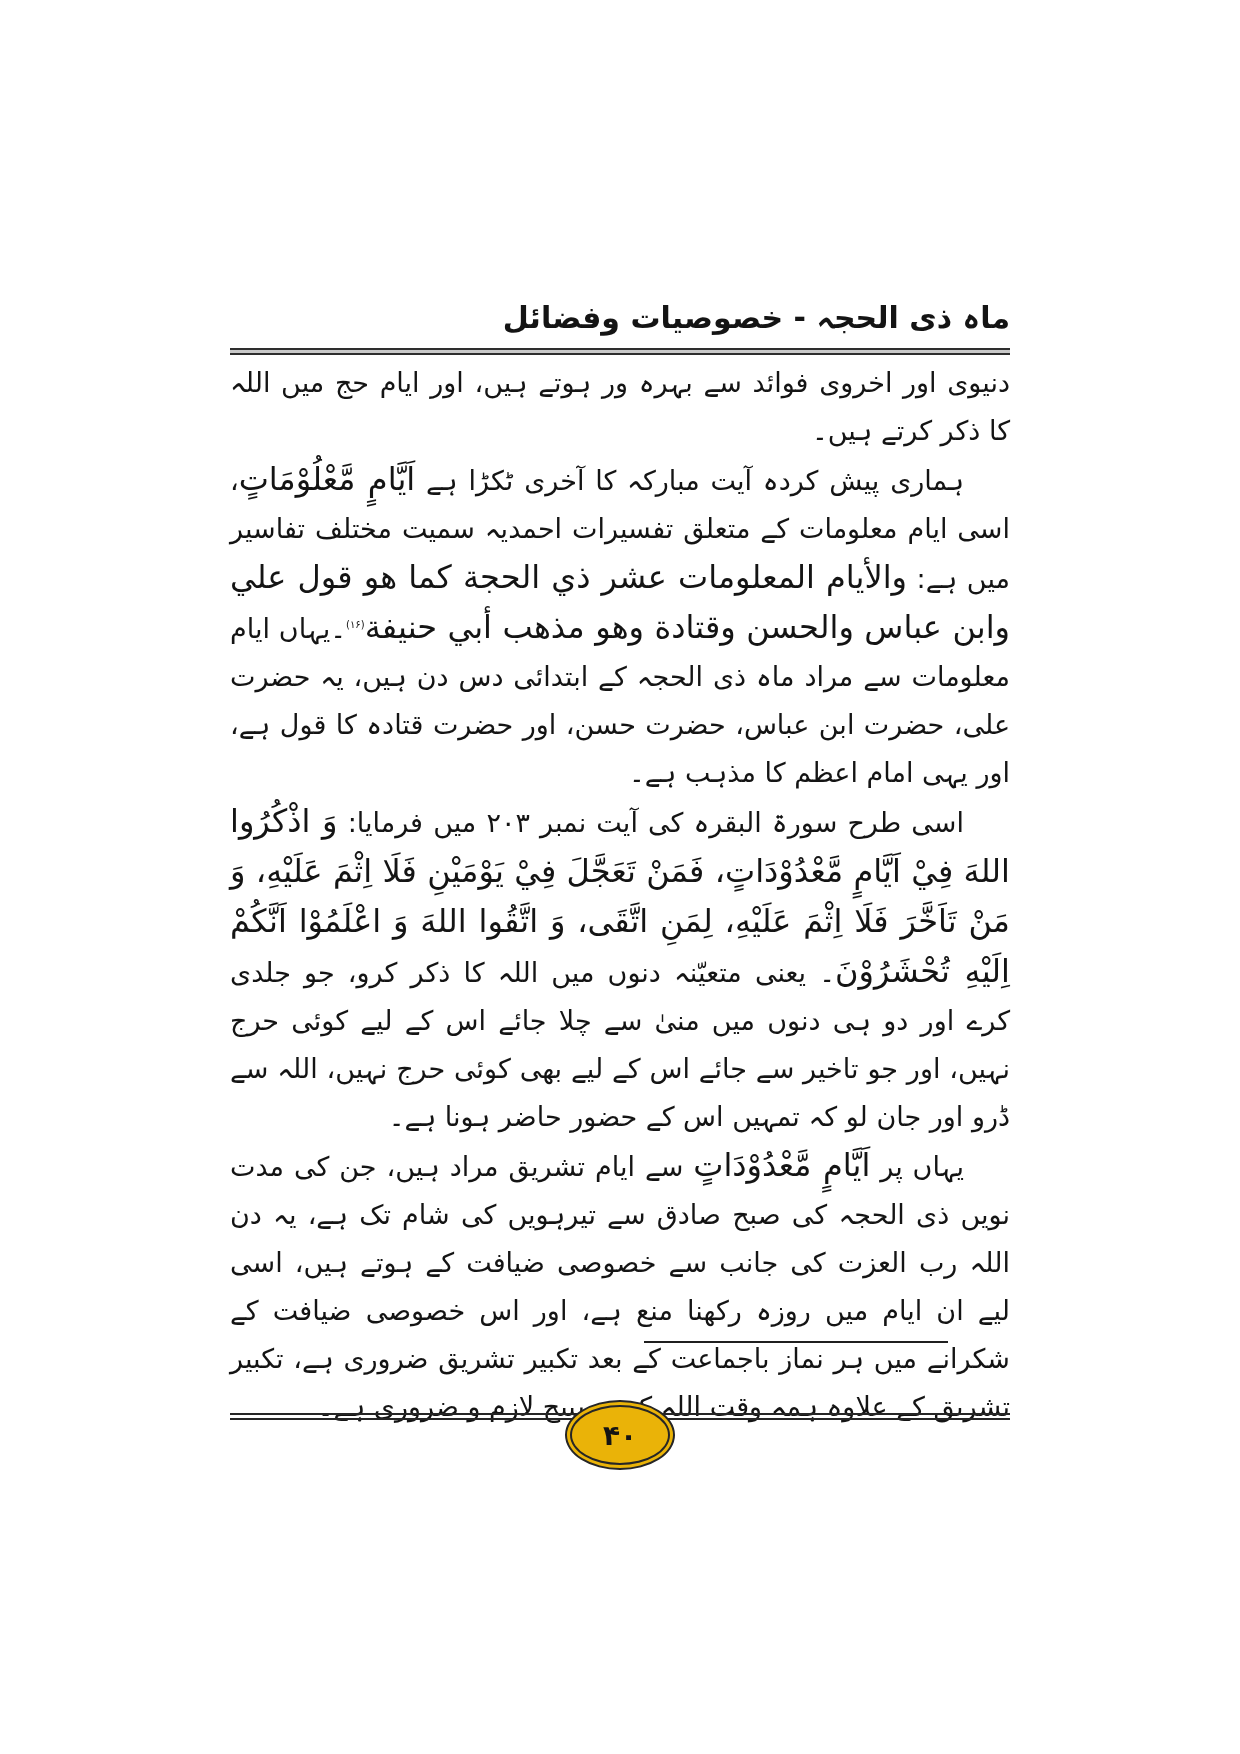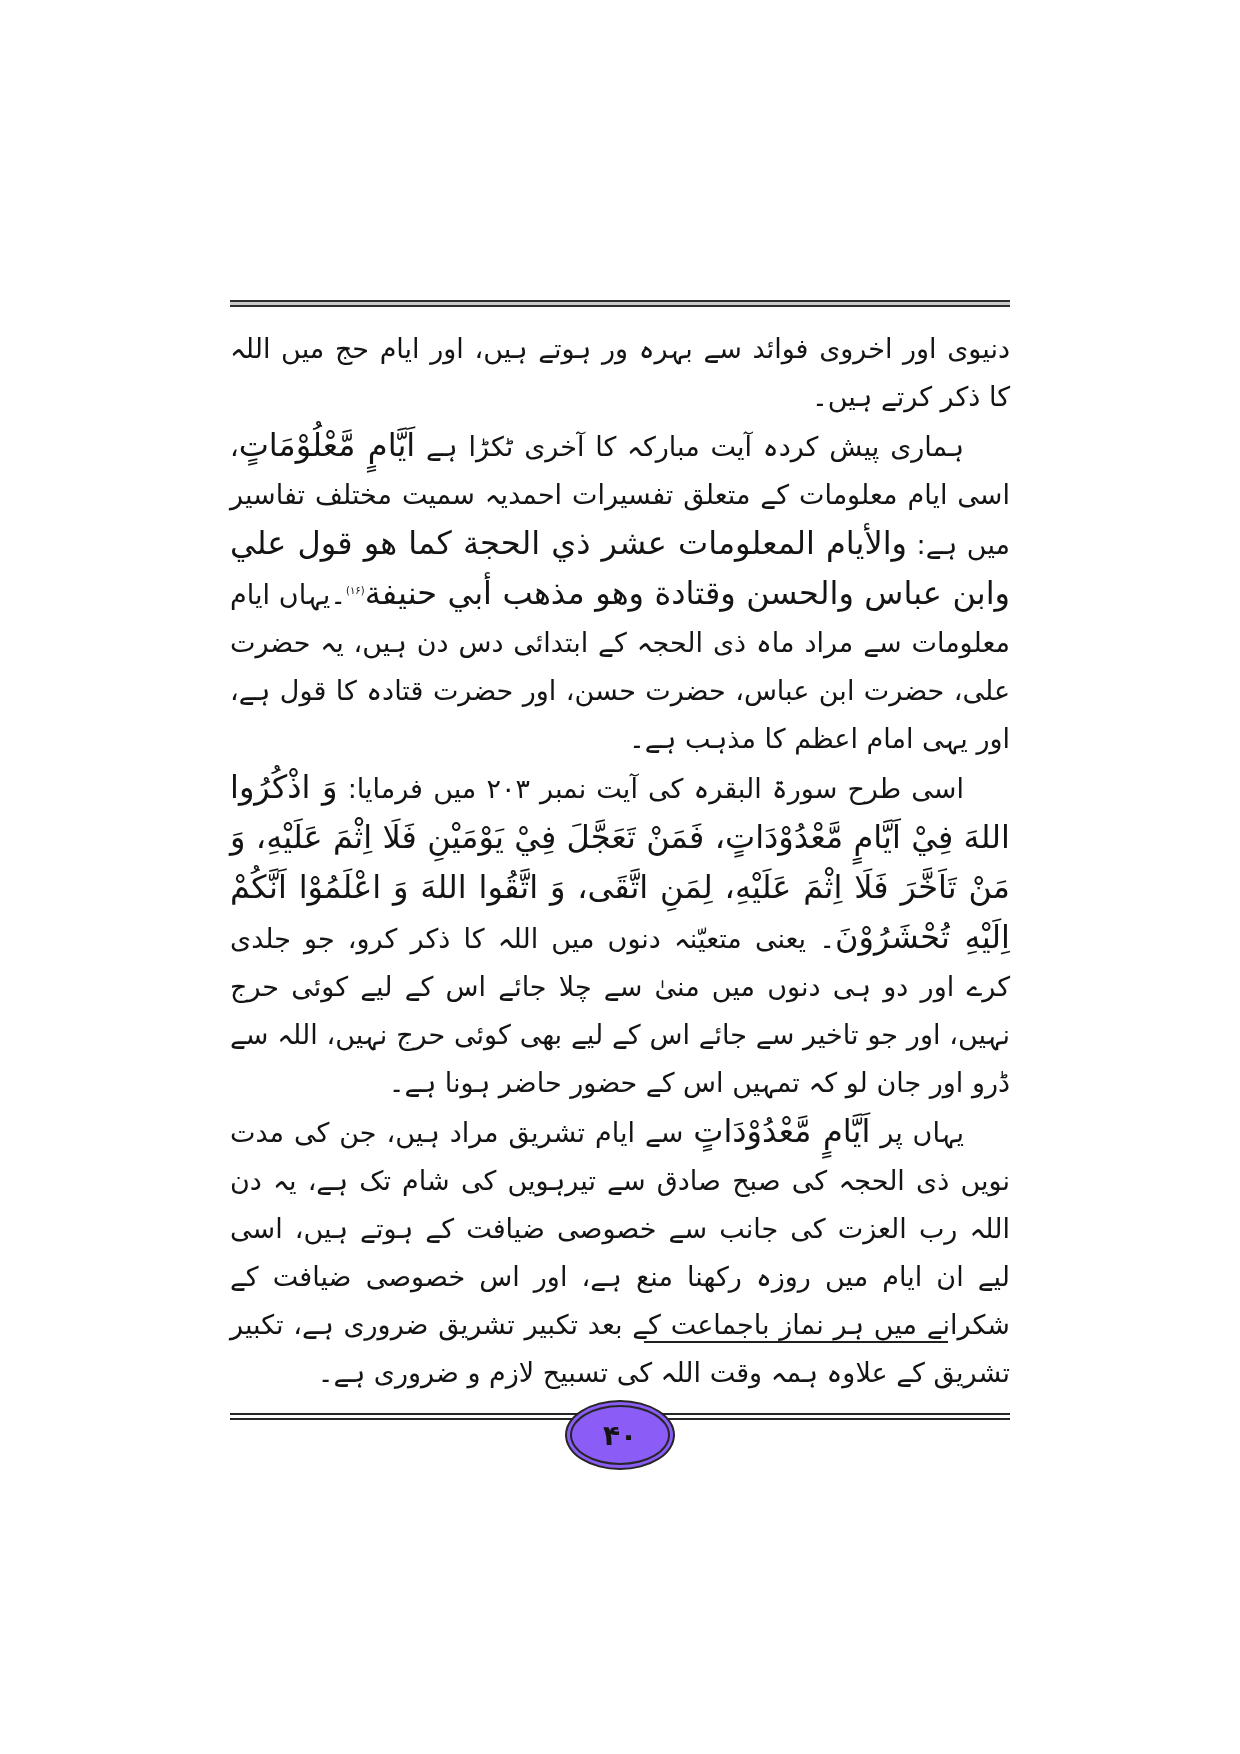--- a/index.html
+++ b/index.html
@@ -27,21 +27,21 @@
     line-height:48px;
   }
   .header-rule{
     margin-top:6px;
     height:3px;
     background:#c9c9c9;
     border-top:2px solid #2e2e2e;
     border-bottom:2px solid #2e2e2e;
   }
   .body-text{
-    margin-top:18px;
+    margin-top:4px;
     font-size:27px;
     line-height:48px;
     text-align:justify;
   }
   .body-text p{margin:0;}
   .body-text p.indent{text-indent:46px;}
   .ar{
     font-weight:400;
     font-size:32px;
   }
@@ -73,21 +73,21 @@
     right:230px;top:1413px;width:780px;
     height:3px;
     border-top:2px solid #262626;
     border-bottom:2px solid #262626;
   }
   .page-badge{
     position:absolute;
     left:50%;top:-15px;
     transform:translateX(-50%);
     width:106px;height:66px;
-    background:#8b5cf6;
+    background:#eab308;
     border:2px solid #262626;
     border-radius:50%;
     display:flex;align-items:center;justify-content:center;
   }
   .page-badge-inner{
     position:absolute;
     inset:3px;
     border:2px solid #262626;
     border-radius:50%;
   }
@@ -99,20 +99,21 @@
   }
 </style>
 </head>
 <body>
 
 <div class="page">
 
   <div class="content">
 
     <div class="header">
+      <span>ماہ ذی الحجہ - خصوصیات وفضائل</span>
     </div>
 
     <div class="header-rule"></div>
 
     <div class="body-text">
 
       <p>
         <span>دنیوی اور اخروی فوائد سے بہرہ ور ہوتے ہیں، اور ایام حج میں اللہ کا ذکر کرتے ہیں۔</span>
       </p>
 

